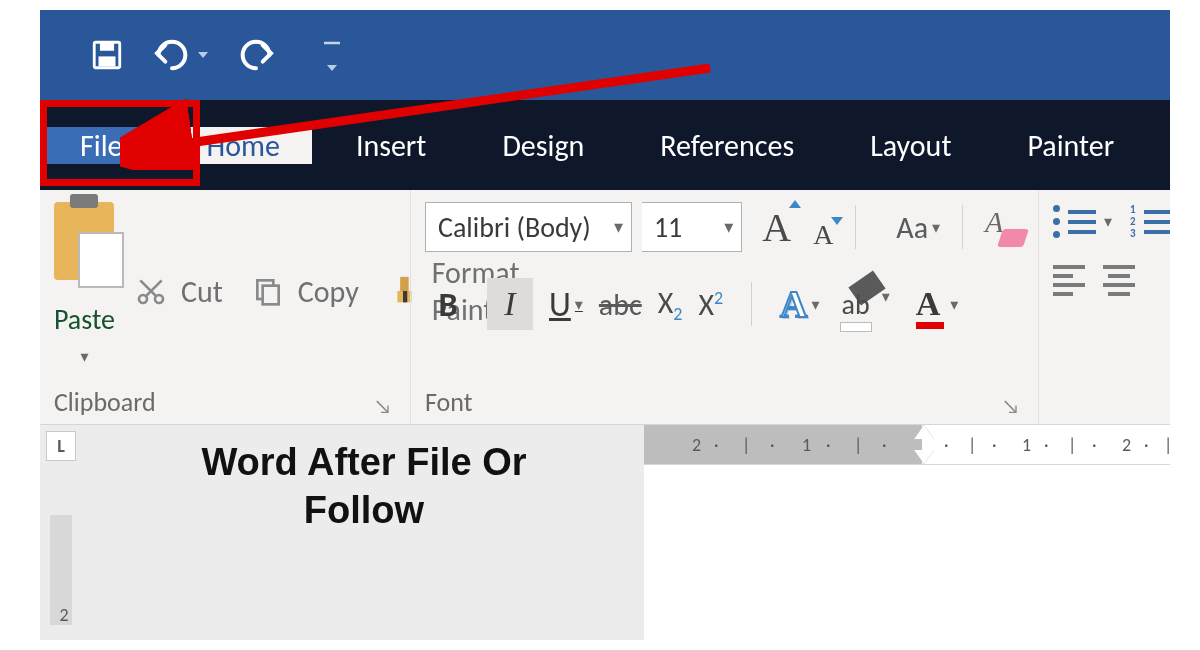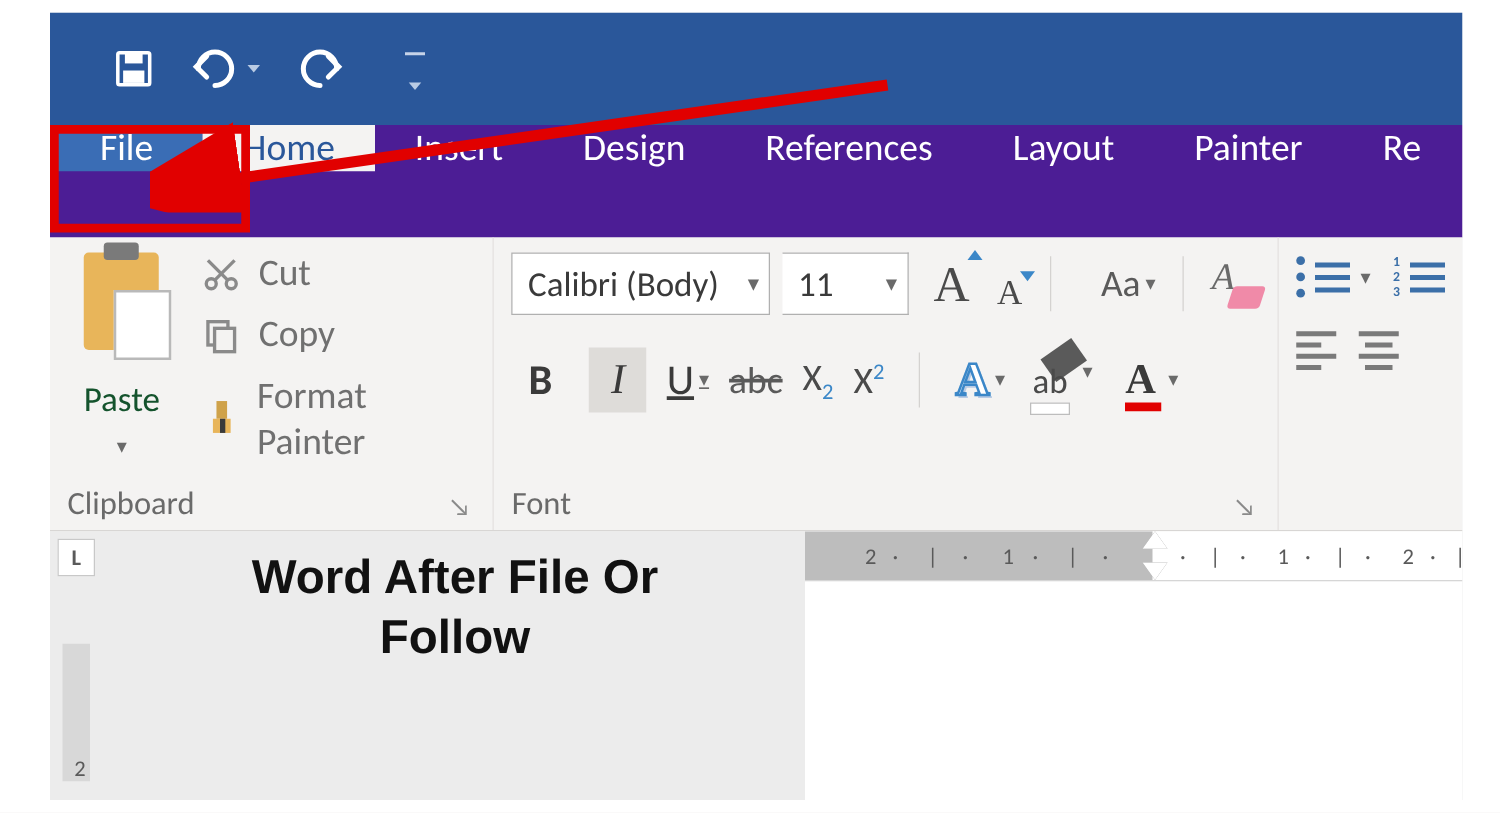--- a/index.html
+++ b/index.html
@@ -44,23 +44,24 @@
     border-top: 6px solid #b9cbe4;
     margin-left: 6px;
   }
   .qat-custom-more {
     display:flex; flex-direction:column; align-items:center; gap:2px;
   }
 
   
   .tabstrip {
     height: 90px;
-    background: #4c1d95;
+    background: #0f172a;
     display: flex;
-    align-items: flex-start;
+    align-items: center;
+    gap: 12px;
   }
   .tab {
     color: #ffffff;
     font-size: 30px;
     padding: 0 32px;
     display: flex;
     align-items: center;
     position: relative;
     cursor: pointer;
   }
@@ -136,21 +137,21 @@
   .paste-label {
     margin-top: 22px;
     font-size: 28px;
     color: #14532d;
     text-align:center;
   }
   .paste-drop {
     margin-top: 10px;
     color:#6a6a6a;
   }
-  .clip-right { display:flex; flex-direction:column; gap:12px; padding-left:18px; padding-top:2px; }
+  .clip-right { display:flex; flex-direction:row; gap:27px; padding-left:18px; padding-top:2px; }
   .clip-row { display:flex; align-items:center; gap:12px; color:#707070; font-size:30px; cursor:pointer; }
   .cut-icon, .copy-icon, .painter-icon { width:36px; display:flex; justify-content:center; }
 
   
   .font-group .group-body { flex-direction:column; padding-top:4px; }
   .font-row1 { display:flex; align-items:center; gap:10px; }
   .font-name {
     width: 230px; height:50px; border:1px solid #b0b0b0; background:#ffffff;
     display:flex; align-items:center; padding:0 12px; font-size:28px; color:#3a3a3a;
     position:relative;

